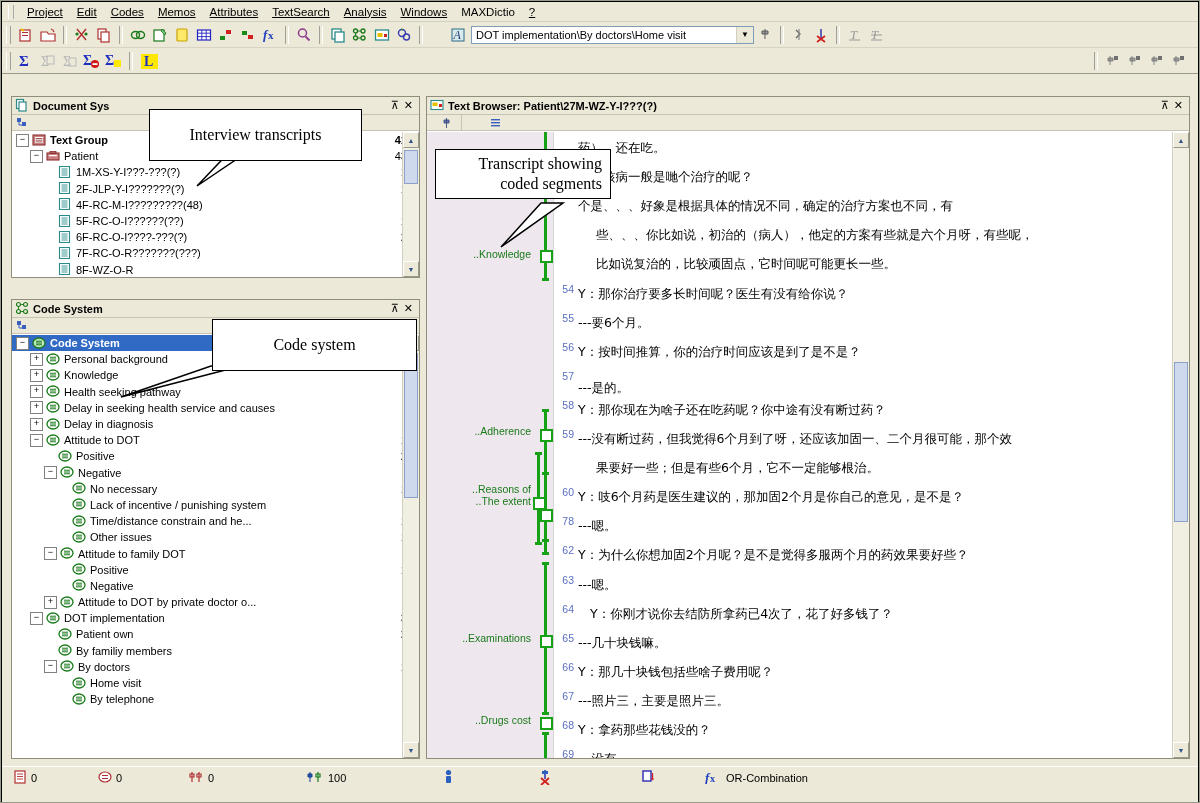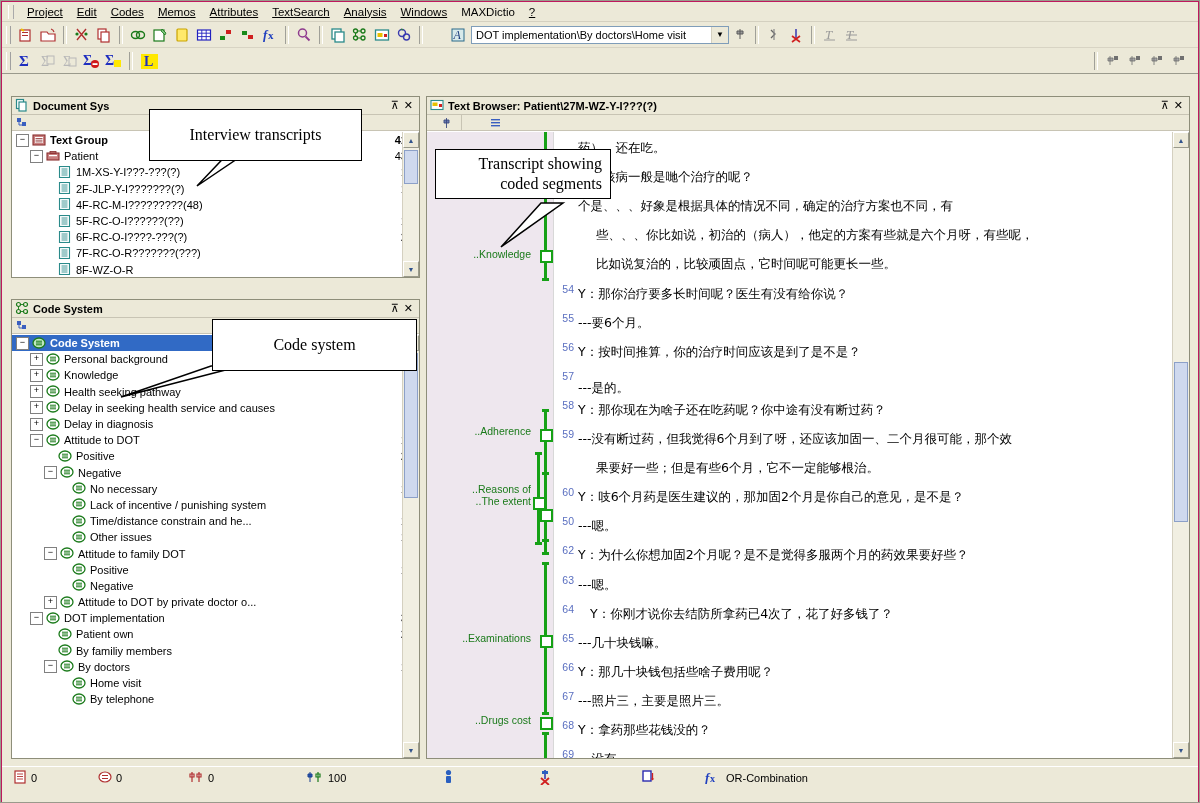--- a/index.html
+++ b/index.html
@@ -9,21 +9,21 @@
     font-family:"Liberation Sans", sans-serif;
     font-size:11px;
     color:#000;
     overflow:hidden;
   }
   .app{
     position:relative;
     width:1200px;height:803px;
     box-sizing:border-box;
     border:1px solid #9a9a8c;
-    background:#be185d;
+    background:#000000;
     padding-left:6px;
   }
 
   
   .menubar{
     position:absolute;left:1px;top:1px;width:1196px;height:20px;
     background:#ece9d8;
     border-bottom:1px solid #d4d0c0;
     display:flex;align-items:center;
     padding-left:6px;box-sizing:border-box;
@@ -65,21 +65,21 @@
     cursor:default;
   }
   .tbtn svg{display:block;}
 
   
   .code-combo{
     display:flex;align-items:center;height:18px;
     margin-left:2px;
   }
   .combo-box{
-    width:258px;height:18px;background:#fff;border:1px solid #7f9db9;
+    width:283px;height:18px;background:#fff;border:1px solid #7f9db9;
     display:flex;align-items:center;box-sizing:border-box;
   }
   .combo-text{
     flex:1;padding-left:4px;font-size:11px;white-space:nowrap;overflow:hidden;
   }
   .combo-arrow{
     width:16px;height:16px;background:#ece9d8;border-left:1px solid #d4d0c0;
     display:flex;align-items:center;justify-content:center;font-size:8px;
   }
 
@@ -922,21 +922,21 @@
             <div class="codebox" style="left:5px;top:585px;"></div>
           </div>
         <div class="num-col" id="numCol">
             <div class="lnum" style="top:150.5px;">54</div>
             <div class="lnum" style="top:179.60000000000002px;">55</div>
             <div class="lnum" style="top:208.70000000000002px;">56</div>
             <div class="lnum" style="top:237.8px;">57</div>
             <div class="lnum" style="top:266.90000000000003px;">58</div>
             <div class="lnum" style="top:296px;">59</div>
             <div class="lnum" style="top:354.20000000000005px;">60</div>
-            <div class="lnum" style="top:383.3px;">50</div>
+            <div class="lnum" style="top:383.3px;">78</div>
             <div class="lnum" style="top:412.40000000000003px;">62</div>
             <div class="lnum" style="top:441.5px;margin-left:36px;">63</div>
             <div class="lnum" style="top:470.6px;">64</div>
             <div class="lnum" style="top:499.70000000000005px;">65</div>
             <div class="lnum" style="top:528.8000000000001px;">66</div>
             <div class="lnum" style="top:557.9px;">67</div>
             <div class="lnum" style="top:587px;">68</div>
             <div class="lnum" style="top:616.1px;">69</div>
           </div>
         <div class="text-col" id="textCol">

